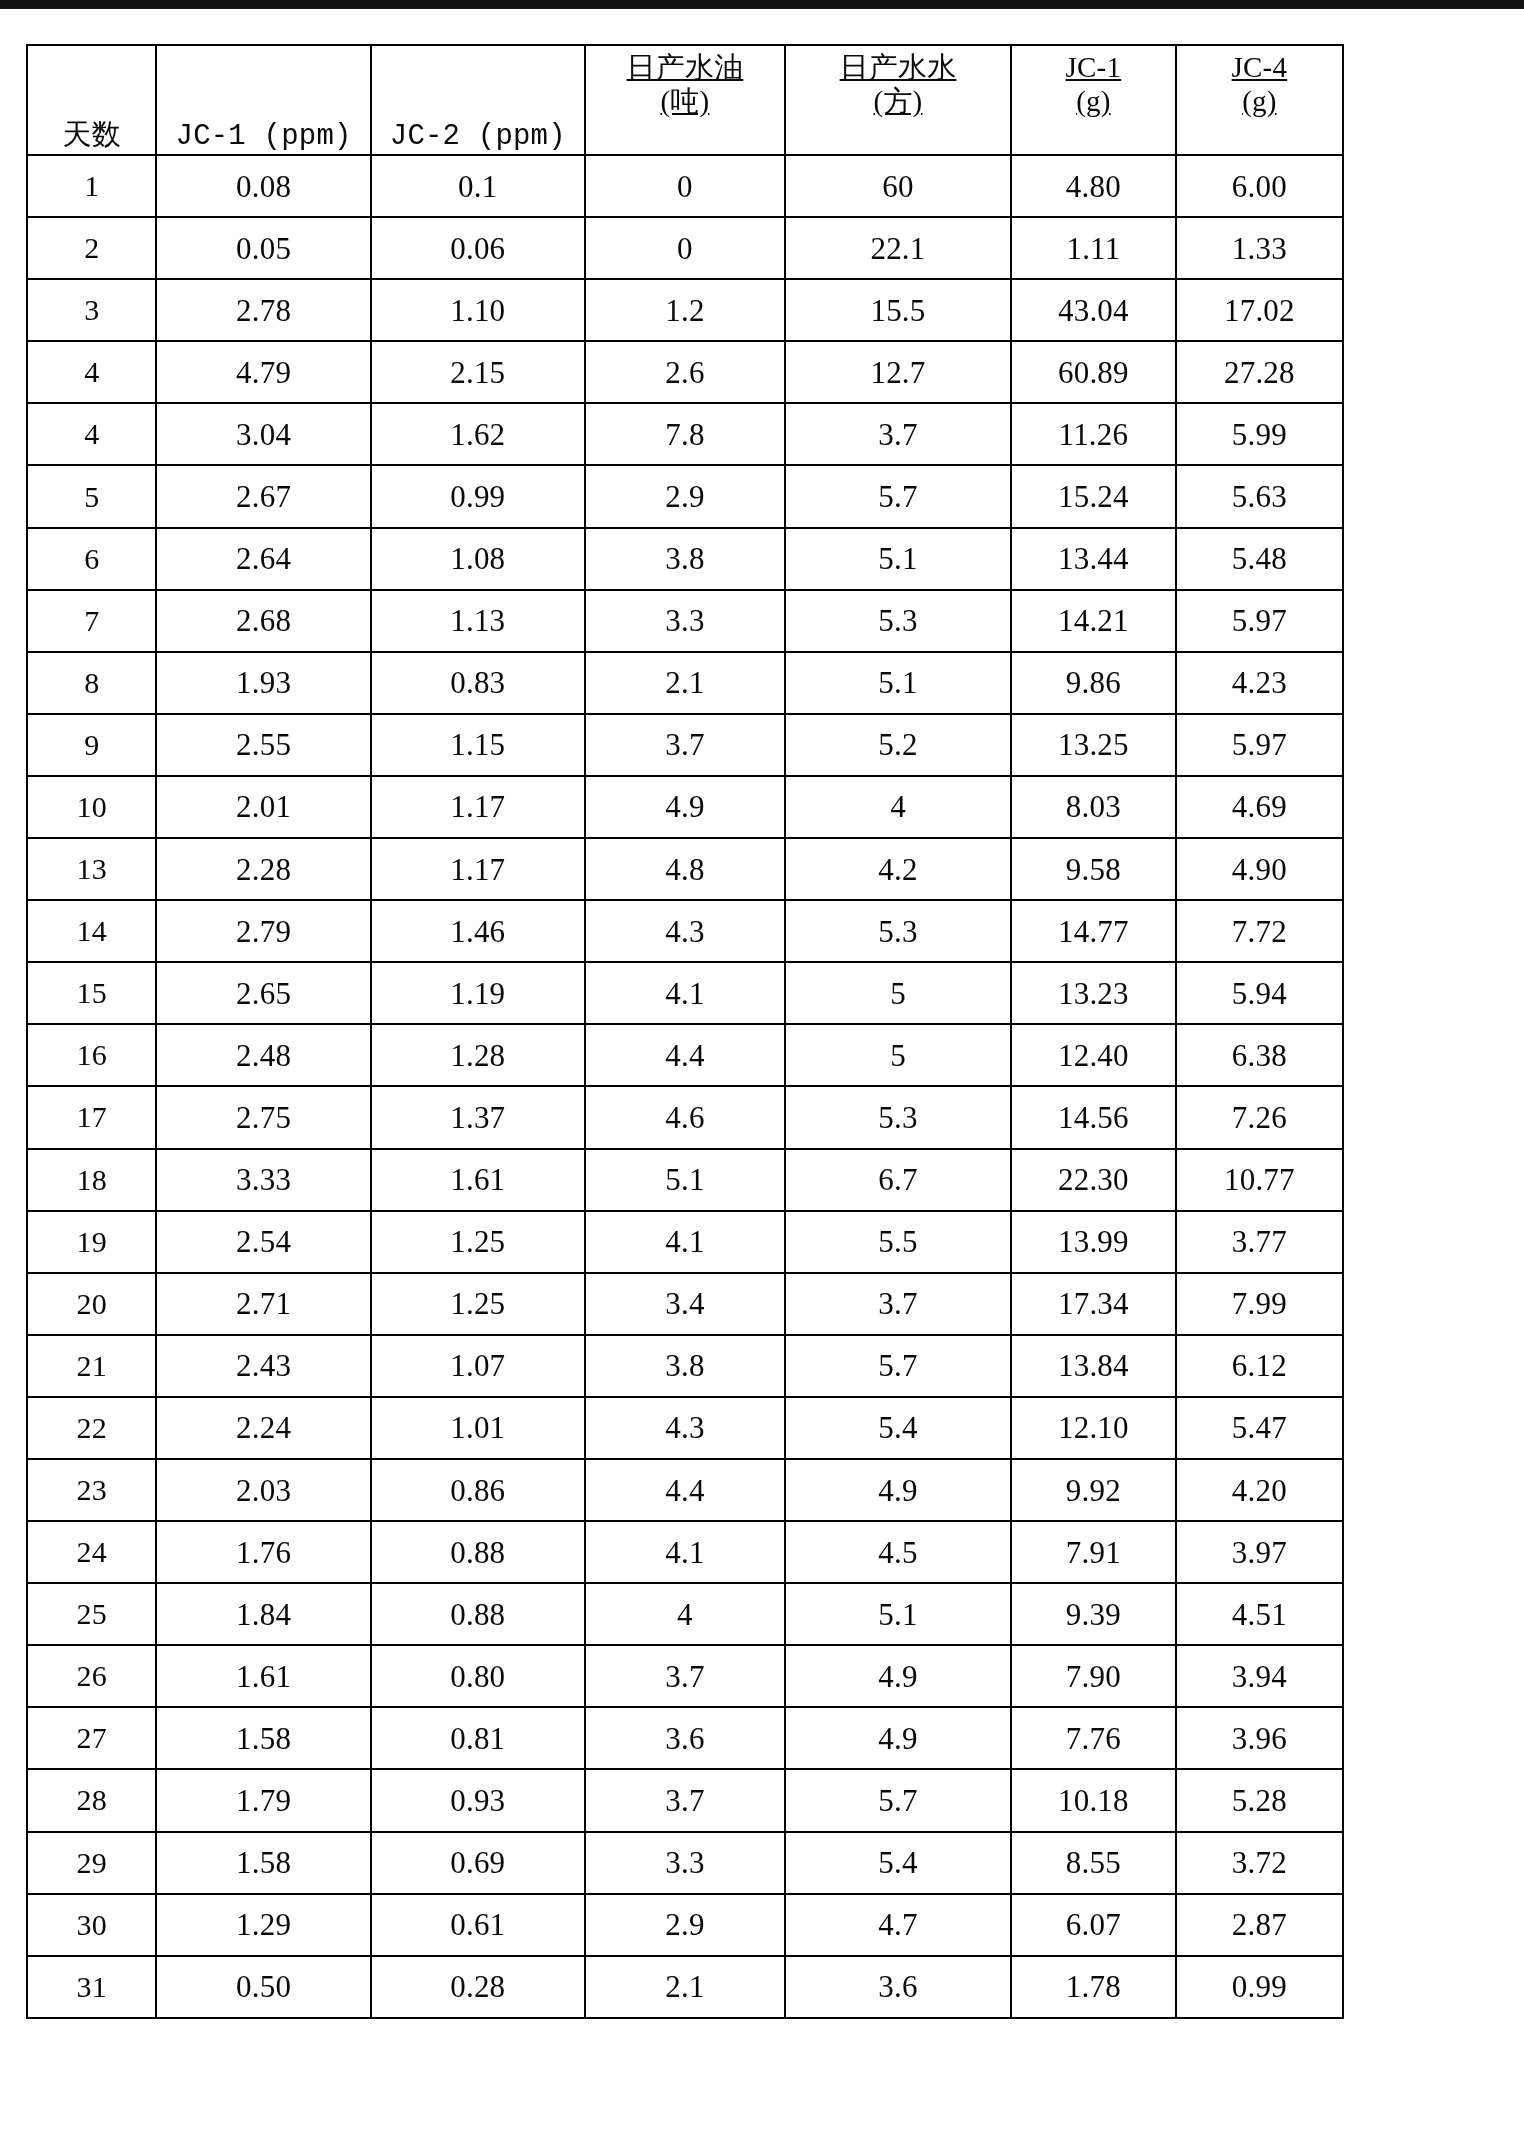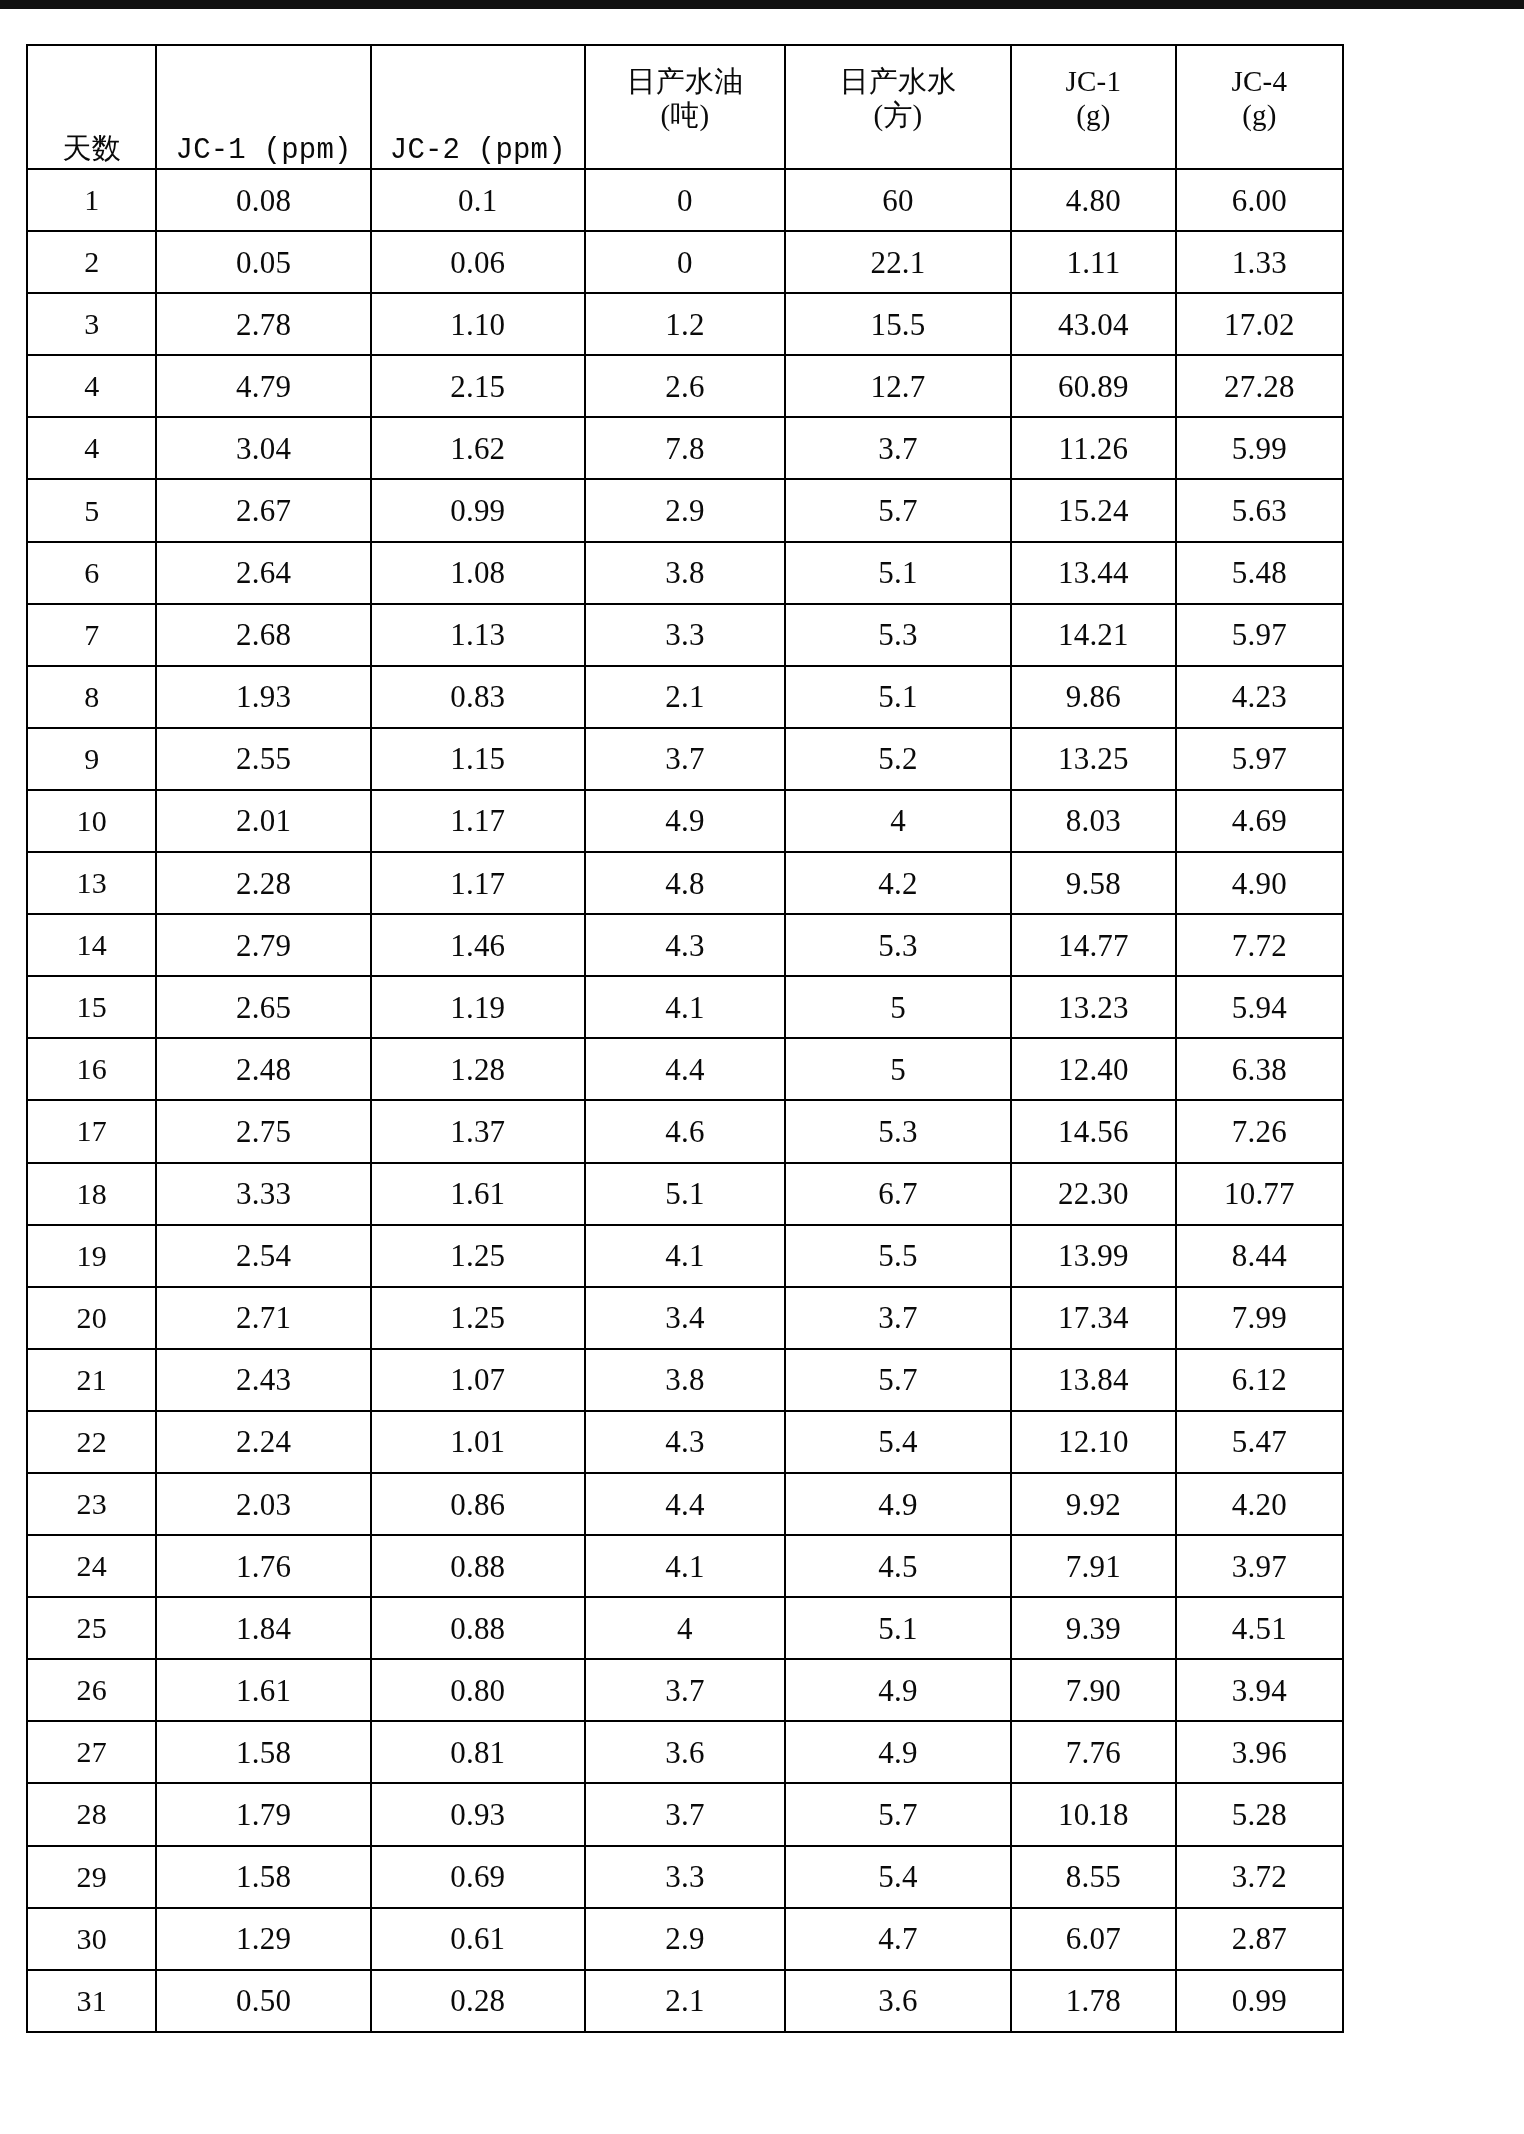--- a/index.html
+++ b/index.html
@@ -76,21 +76,22 @@
     vertical-align: bottom;
   }
   thead th .hdr-l1 { display: block; }
   thead th .hdr-l2 { display: block; }
   thead th.hdr-bottom {
     vertical-align: bottom;
     font-family: Liberation Mono, monospace;
   }
   thead th.hdr-two {
     vertical-align: top;
-    padding-top: 18px;
+    padding-top: 4px;
+    text-decoration: underline;
   }
 
   tbody td {
     height: 60.1px;
     font-size: 31px;
     line-height: 1;
   }
 
   tbody td.col-day { font-size: 30px; }
 </style>
@@ -294,21 +295,21 @@
             <td class="col-jc1g">22.30</td>
             <td class="col-jc2g">10.77</td>
           </tr>
           <tr>
             <td class="col-day">19</td>
             <td class="col-jc1p">2.54</td>
             <td class="col-jc2p">1.25</td>
             <td class="col-oil">4.1</td>
             <td class="col-water">5.5</td>
             <td class="col-jc1g">13.99</td>
-            <td class="col-jc2g">8.44</td>
+            <td class="col-jc2g">3.77</td>
           </tr>
           <tr>
             <td class="col-day">20</td>
             <td class="col-jc1p">2.71</td>
             <td class="col-jc2p">1.25</td>
             <td class="col-oil">3.4</td>
             <td class="col-water">3.7</td>
             <td class="col-jc1g">17.34</td>
             <td class="col-jc2g">7.99</td>
           </tr>

